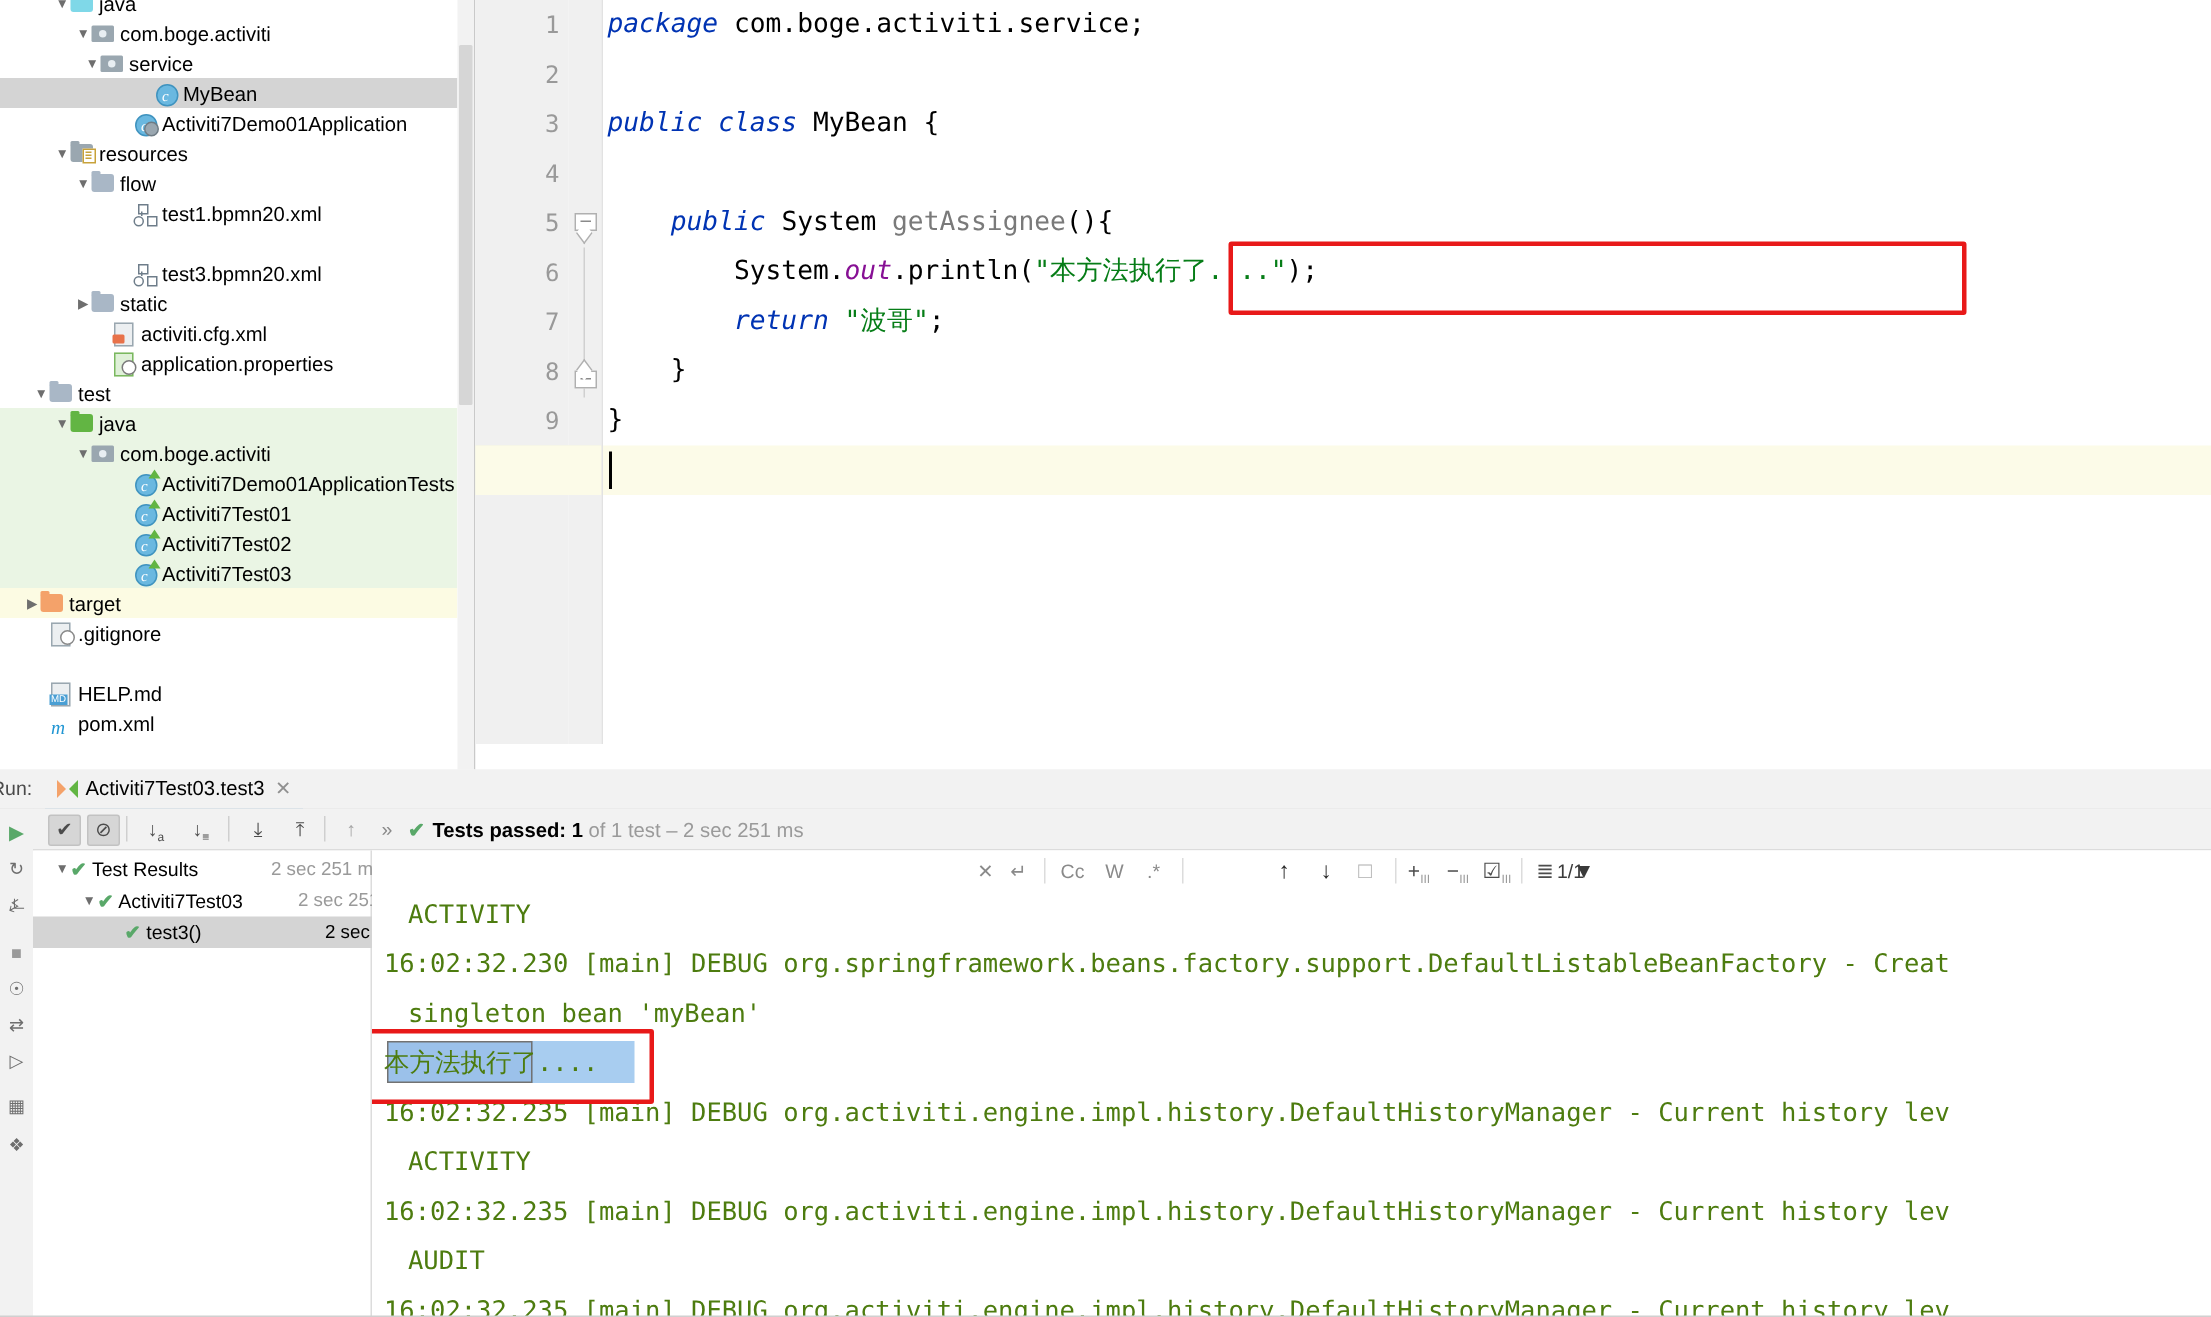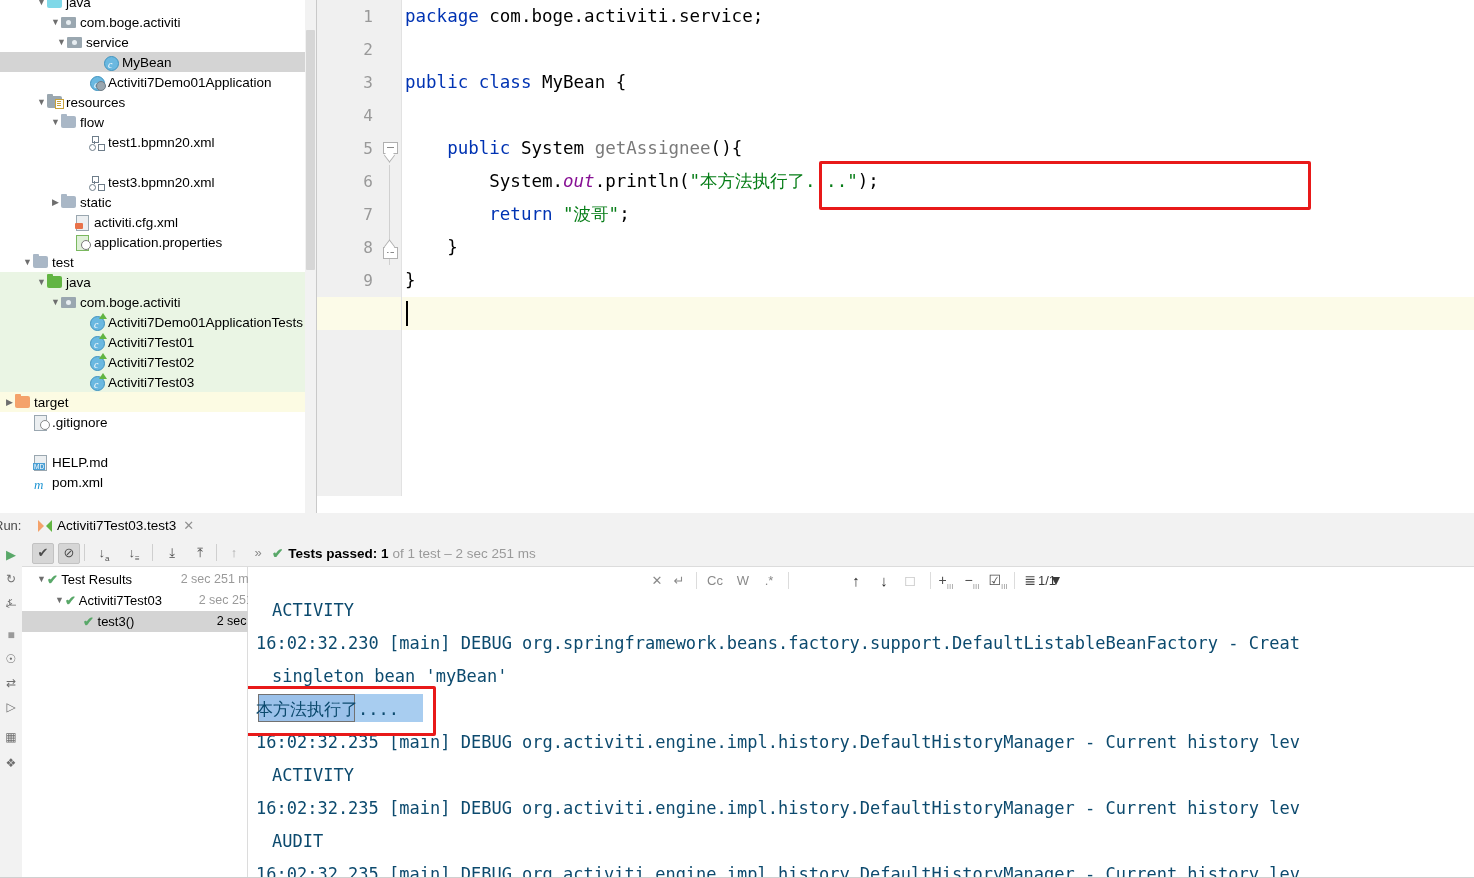--- a/index.html
+++ b/index.html
@@ -47,21 +47,21 @@
   .libs{position:absolute;top:3px;left:1px;width:13px;height:11px;}
   .libs b{position:absolute;top:0;width:2px;height:11px;background:#5a9fd4;display:block;}
 
   
   #editor{position:absolute;left:317px;top:0;width:1157px;height:513px;background:#fff;}
   #gutter{position:absolute;left:0;top:0;width:62px;height:496px;background:#f0f0f0;}
   #gutter-fold{position:absolute;left:62px;top:0;width:22px;height:496px;background:#f0f0f0;}
   #gutter-line{position:absolute;left:84px;top:0;width:1px;height:496px;background:#e2e2e2;}
   .lnum{position:absolute;right:6px;width:40px;text-align:right;color:#999;font-family:"DejaVu Sans Mono",monospace;font-size:16px;line-height:33px;height:33px;}
   .codeline{position:absolute;left:88px;height:33px;line-height:33px;font-family:"DejaVu Sans Mono",monospace;font-size:17.5px;white-space:pre;}
-  .kw{color:#0033b3;}
+  .kw{color:#0033b3;font-style:italic;}
   .typ{color:#000;}
   .mth{color:#7a7a7a;}
   .str{color:#067d17;}
   .fld{color:#871094;font-style:italic;}
   .pln{color:#000;}
   #curline{position:absolute;left:0;top:297px;width:1157px;height:33px;background:#fcfbe8;}
   #curline-gutter{position:absolute;left:0;top:297px;width:84px;height:33px;background:#f2efdc;}
   #caret{position:absolute;left:89px;top:301px;width:2px;height:25px;background:#000;}
   .foldmark{position:absolute;left:66px;width:14px;height:14px;}
   .foldmark .box{position:absolute;left:0;top:0;width:13px;height:10px;border:1px solid #b0b0b0;background:#fff;}
@@ -106,21 +106,21 @@
   #searchfield .mag{display:inline-block;width:14px;height:14px;position:relative;vertical-align:-2px;margin-right:5px;}
   #searchfield .mag:before{content:"";position:absolute;left:0;top:0;width:8px;height:8px;border:1.4px solid #6e6e6e;border-radius:50%;}
   #searchfield .mag:after{content:"";position:absolute;left:8px;top:9px;width:5px;height:1.4px;background:#6e6e6e;transform:rotate(45deg);}
   #searchfield .carets{color:#6e6e6e;font-size:8px;vertical-align:2px;}
   .sbtn{position:absolute;top:4px;height:19px;line-height:19px;text-align:center;font-size:13px;color:#8a8a8a;}
   .ssep{position:absolute;top:5px;width:1px;height:17px;background:#dcdcdc;}
   #hitcount{position:absolute;left:790px;top:6px;font-size:13px;color:#3a3a3a;}
   .navbtn{position:absolute;top:4px;width:20px;height:19px;line-height:19px;text-align:center;font-size:15px;color:#2b2b2b;}
 
   #logarea{position:absolute;left:0;top:27px;width:1226px;height:284px;background:#fff;overflow:hidden;}
-  .logline{position:absolute;left:8px;height:33px;line-height:33px;font-family:"DejaVu Sans Mono",monospace;font-size:17px;white-space:pre;color:#0c4a6e;}
+  .logline{position:absolute;left:8px;height:33px;line-height:33px;font-family:"DejaVu Sans Mono",monospace;font-size:17px;white-space:pre;color:#4d7c0f;}
   .indent{padding-left:16px;}
   #hl-main{position:absolute;left:10px;top:100px;width:97px;height:28px;background:#4a90d9;opacity:.55;border:1px solid #000;box-sizing:border-box;}
   #hl-tail{position:absolute;left:107px;top:100px;width:68px;height:28px;background:#a8cdf0;}
   #redbox-log{position:absolute;left:-26px;top:92px;width:208px;height:44px;border:3px solid #e81919;border-radius:2px;}
   #panel-bottom-edge{position:absolute;left:0;top:877px;width:1474px;height:1px;background:#d0d0d0;}
 </style>
 </head>
 <body>
 
 <div id="root">
@@ -199,21 +199,21 @@
         <div class="trow" style="position:absolute;left:0;top:352px;width:305px;">
           <div class="tw bg-green" style="width:305px"></div>
           <div class="lbl" style="padding-left:78px"><span class="arrow none">▶</span><span class="ic"><span class="cls"></span><span class="tst"></span></span><span>Activiti7Test02</span></div>
         </div>
         <div class="trow" style="position:absolute;left:0;top:372px;width:305px;">
           <div class="tw bg-green" style="width:305px"></div>
           <div class="lbl" style="padding-left:78px"><span class="arrow none">▶</span><span class="ic"><span class="cls"></span><span class="tst"></span></span><span>Activiti7Test03</span></div>
         </div>
         <div class="trow" style="position:absolute;left:0;top:392px;width:305px;">
           <div class="tw bg-yellow" style="width:305px"></div>
-          <div class="lbl" style="padding-left:4px"><span class="arrow">▶</span><span class="ic"><span class="folder orange"></span></span><span>target</span></div>
+          <div class="lbl" style="padding-left:16px"><span class="arrow">▶</span><span class="ic"><span class="folder orange"></span></span><span>target</span></div>
         </div>
         <div class="trow" style="position:absolute;left:0;top:412px;width:305px;">
           <div class="lbl" style="padding-left:22px"><span class="arrow none">▶</span><span class="ic"><span class="filebase"></span><span style="position:absolute;right:-1px;bottom:0;width:8px;height:8px;border-radius:50%;border:1.3px solid #8a8a8a;background:#fff"></span></span><span>.gitignore</span></div>
         </div>
         <div class="trow" style="position:absolute;left:0;top:452px;width:305px;">
           <div class="lbl" style="padding-left:22px"><span class="arrow none">▶</span><span class="ic"><span class="filebase"></span><span class="tag" style="background:#4a9fd4">MD</span></span><span>HELP.md</span></div>
         </div>
         <div class="trow" style="position:absolute;left:0;top:472px;width:305px;">
           <div class="lbl" style="padding-left:22px"><span class="arrow none">▶</span><span class="ic"><span style="position:absolute;left:1px;top:1px;color:#2196d3;font-style:italic;font-size:13px;font-family:'Liberation Serif',serif">m</span></span><span>pom.xml</span></div>
         </div>

